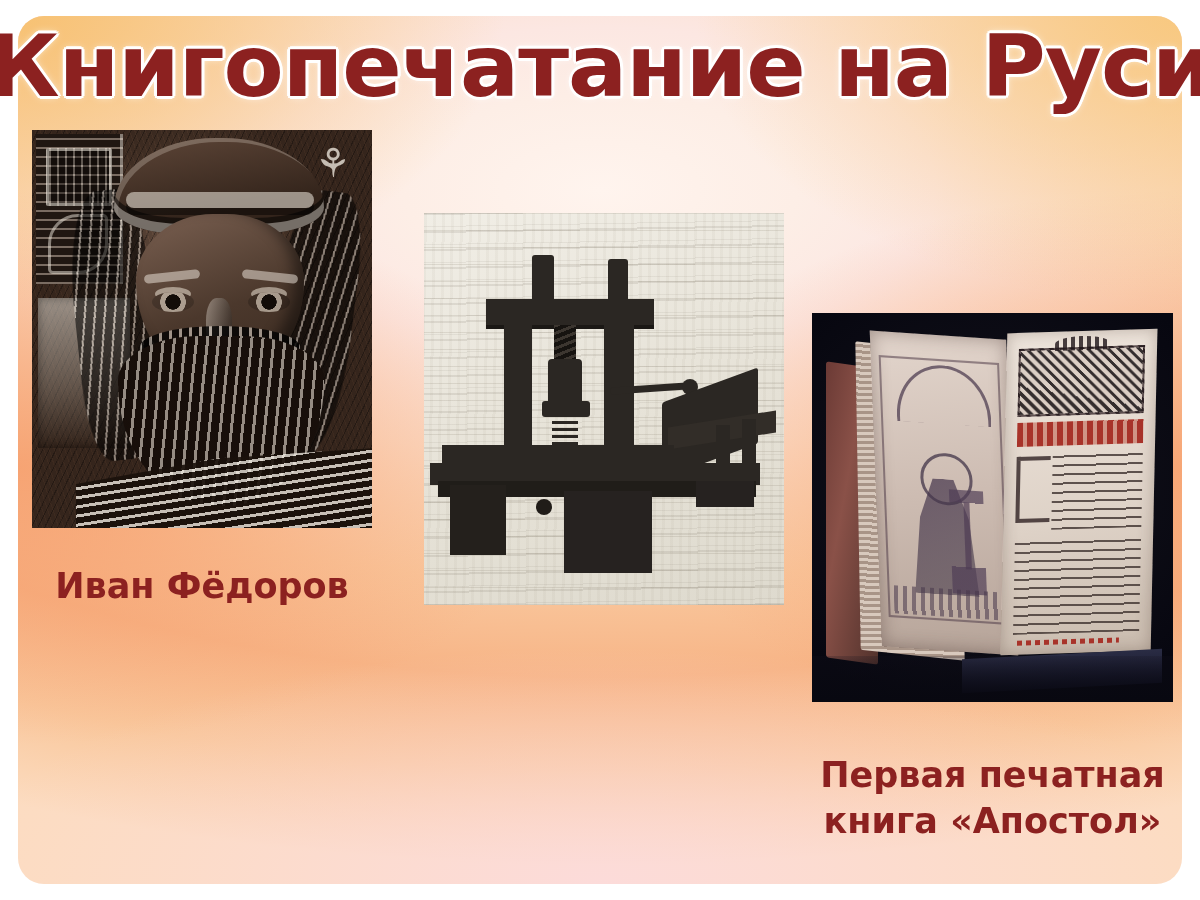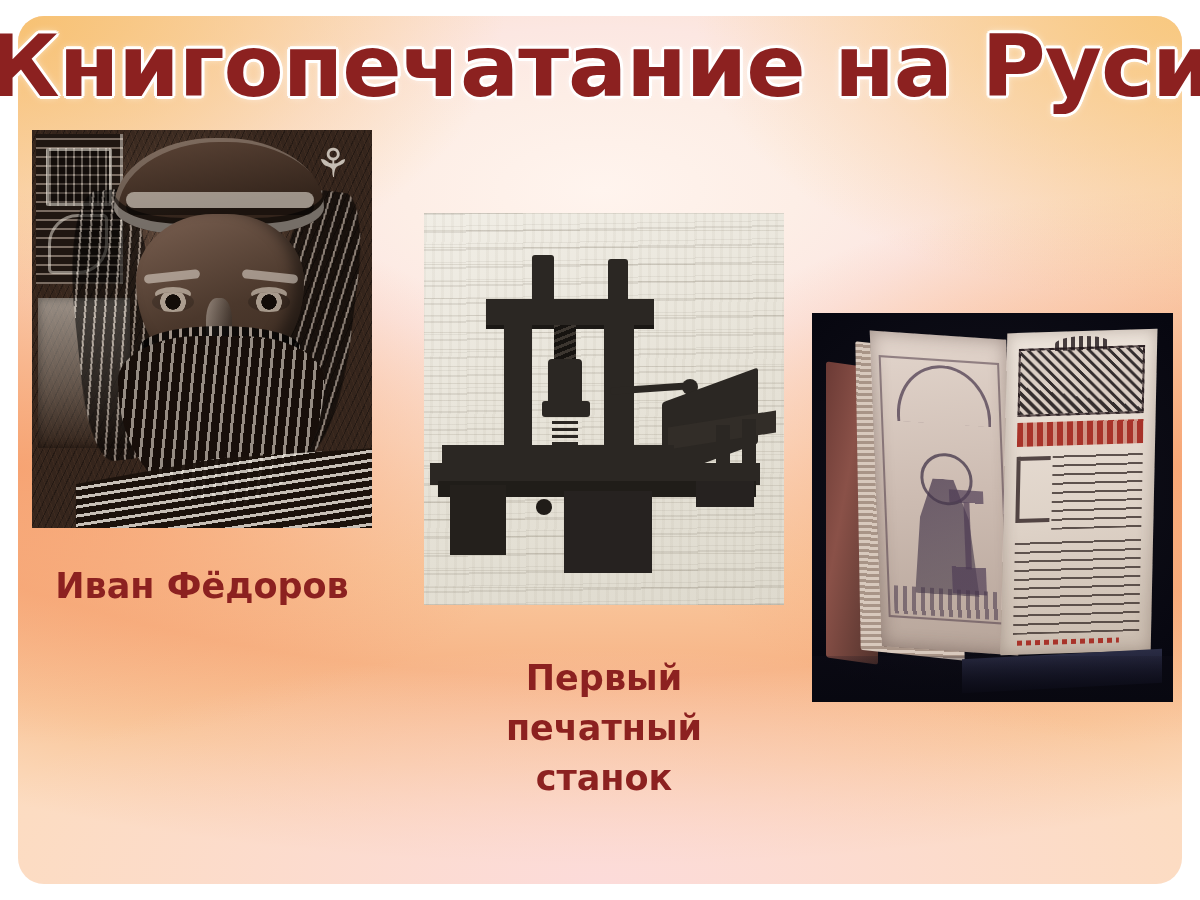--- a/index.html
+++ b/index.html
@@ -473,23 +473,20 @@
       <div class="pr pr-rail2"></div>
       <div class="pr pr-legR1"></div>
       <div class="pr pr-legR2"></div>
       <div class="pr pr-foot1"></div>
       <div class="pr pr-foot2"></div>
       <div class="pr pr-footR"></div>
       <div class="pr pr-pin"></div>
     </div>
   </div>
 
-  <div class="caption" id="cap-press">Первый
-печатный
-станок</div>
 
   <div class="pic" id="pic-book">
     <div class="bookscene">
       <div class="bk-cover"></div>
       <div class="bk-block"></div>
 
       <div class="bk-pageL">
         <div class="bk-illus">
           <div class="bk-arch"></div>
           <div class="bk-halo"></div>
@@ -506,14 +503,16 @@
         <div class="bk-text"></div>
         <div class="bk-text2"></div>
         <div class="bk-redline"></div>
       </div>
 
       <div class="bk-bottom"></div>
       <div class="bk-tablecloth"></div>
     </div>
   </div>
 
+  <div class="caption" id="cap-book">Первая печатная
+книга «Апостол»</div>
 
 </div>
 
 </body></html>

